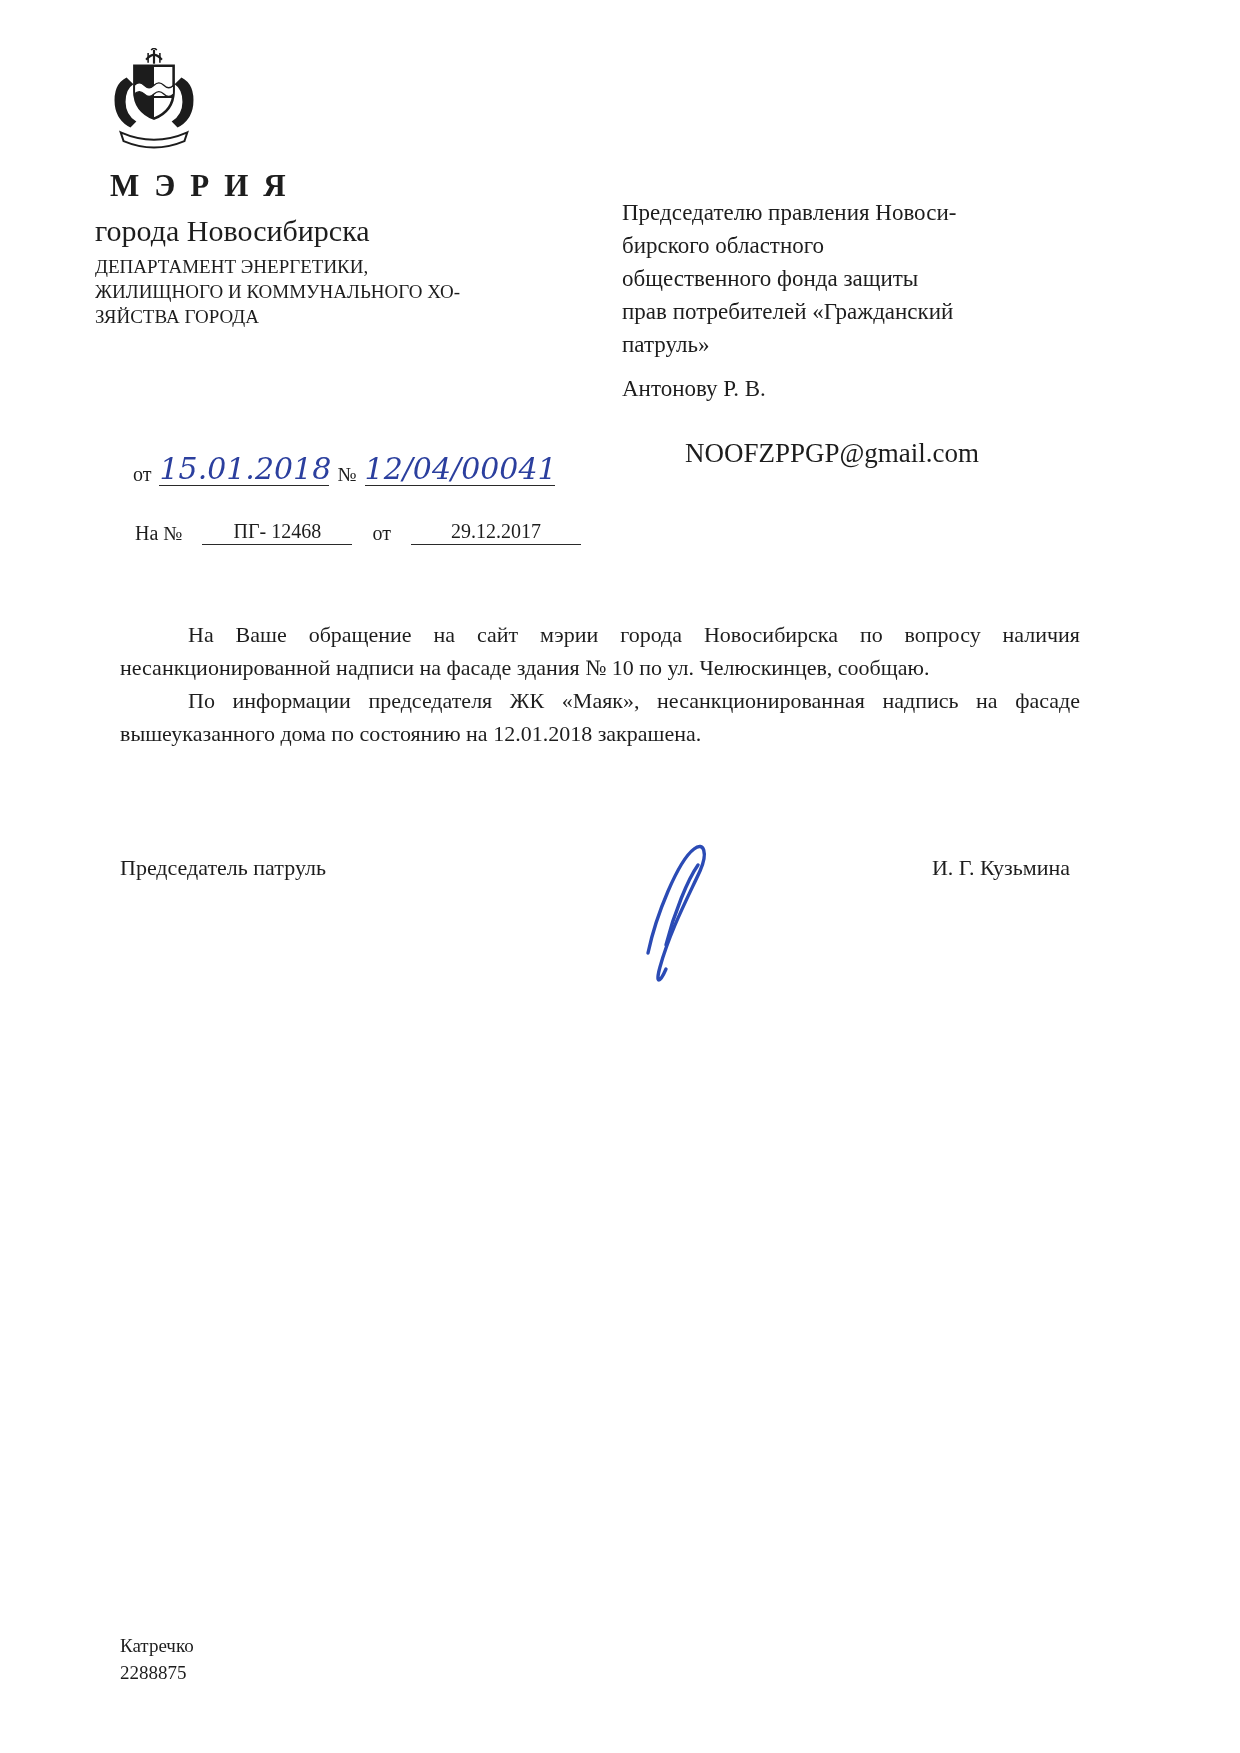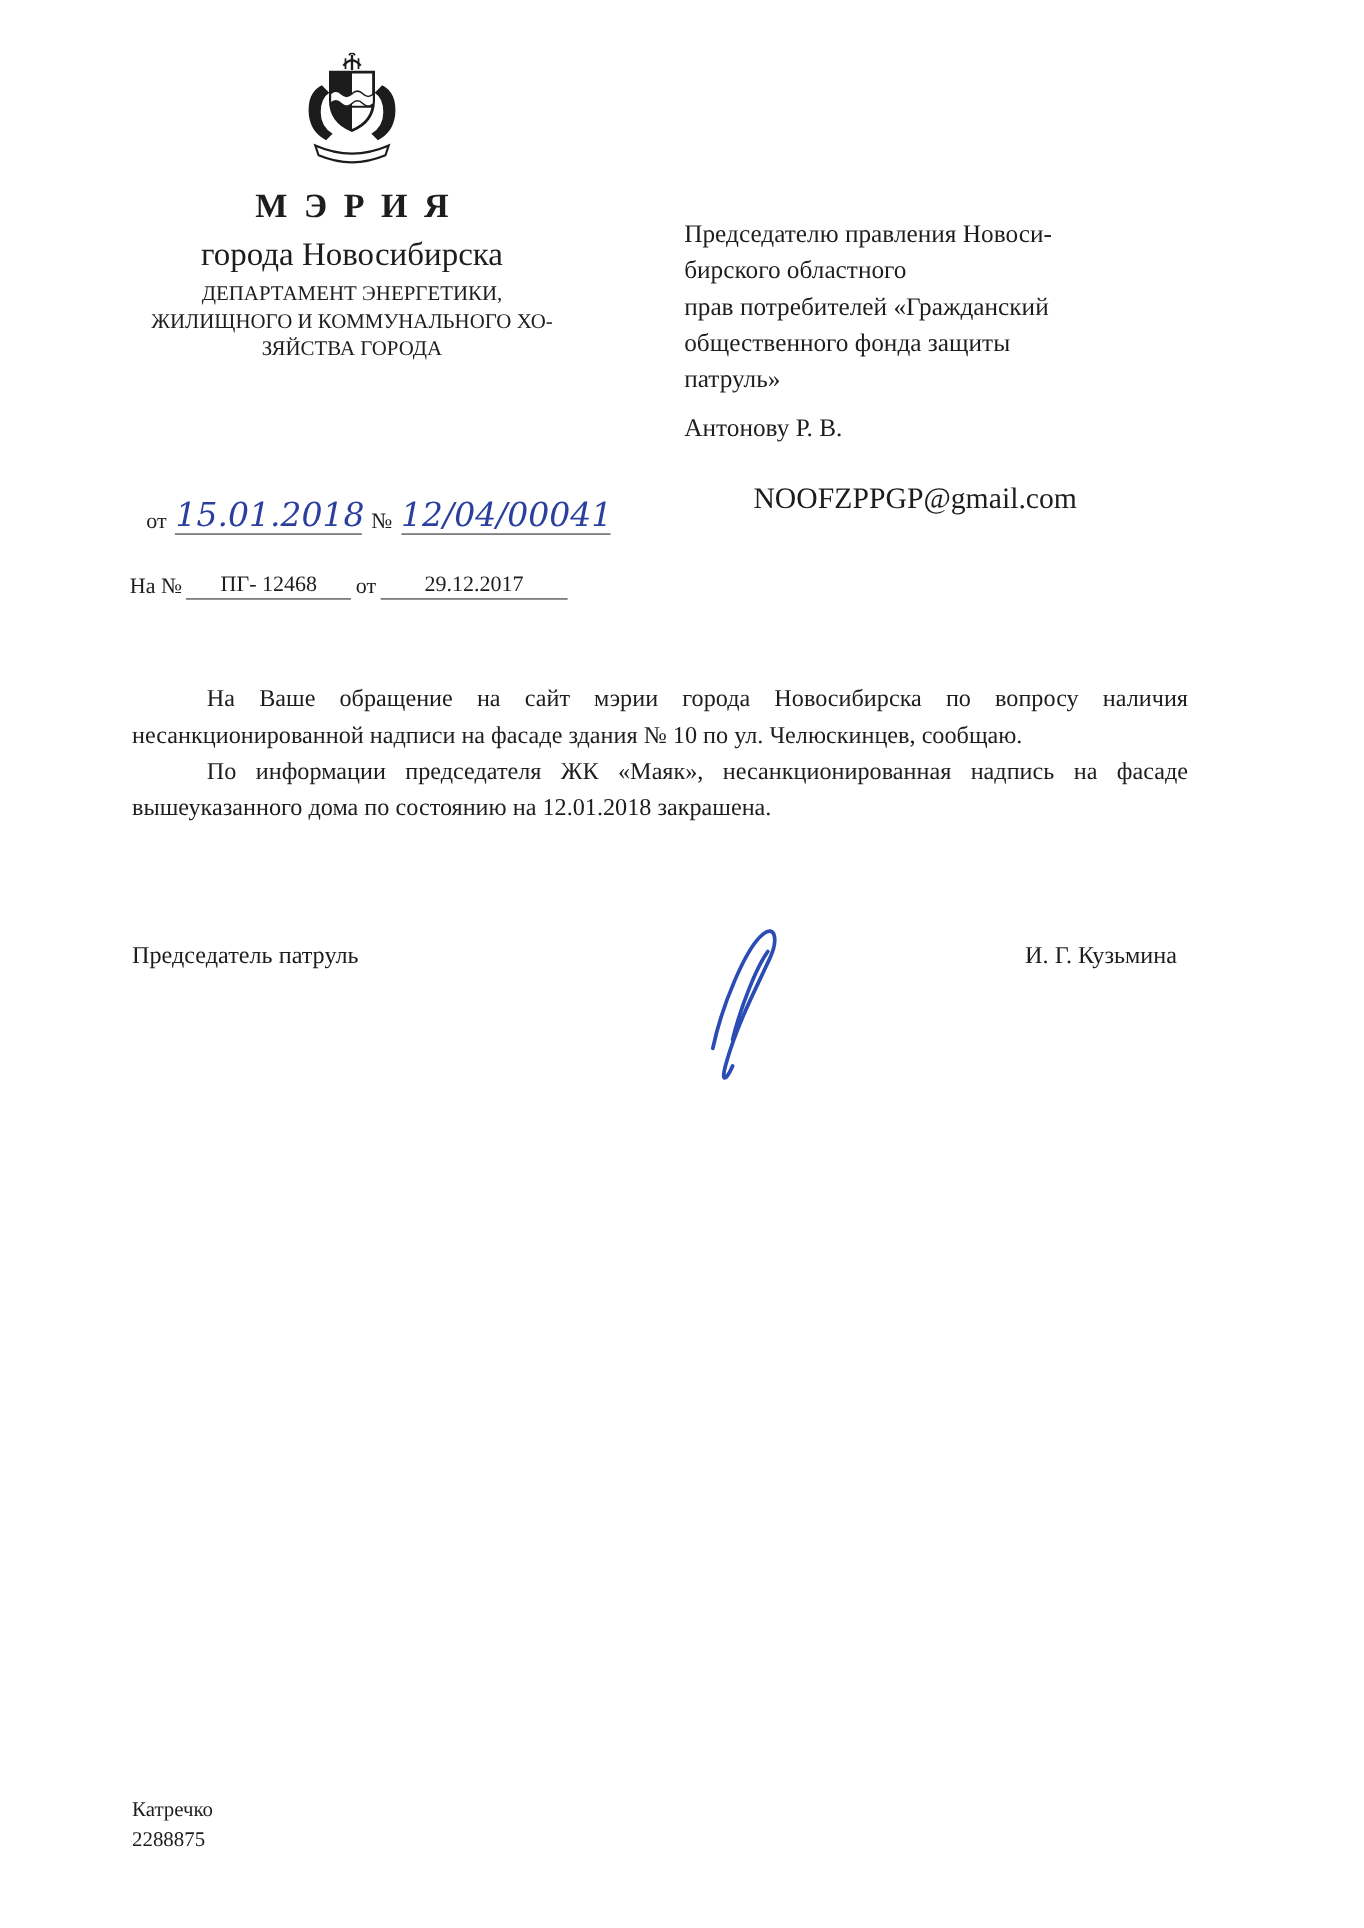--- a/index.html
+++ b/index.html
@@ -13,21 +13,20 @@
     color: #1d1d1d;
     overflow: hidden;
   }
 
   
   .org-block {
     position: absolute;
     left: 95px;
     top: 48px;
     width: 450px;
-    text-align: center;
   }
   .emblem-wrap { margin-bottom: 14px; }
   .org-title {
     font-size: 31px;
     font-weight: bold;
     letter-spacing: 15px;
     padding-left: 15px; 
     margin-bottom: 10px;
   }
   .org-subtitle {
@@ -53,21 +52,22 @@
     gap: 8px;
   }
   .ref-line2 {
     position: absolute;
     left: 118px;
     top: 520px;
     width: 480px;
     font-size: 20px;
     display: flex;
     align-items: flex-end;
-    gap: 4px;
+    gap: 20px;
+    justify-content: center;
   }
   .uline {
     display: inline-block;
     border-bottom: 1.6px solid #2a2a2a;
     text-align: center;
     padding-bottom: 1px;
   }
   .w-date1 { width: 170px; }
   .w-num1  { width: 190px; }
   .w-num2  { width: 150px; }
@@ -181,22 +181,22 @@
   <div class="ref-line2">
     <span>На №</span>
     <span class="uline w-num2">ПГ- 12468</span>
     <span>от</span>
     <span class="uline w-date2">29.12.2017</span>
   </div>
 
   <div class="addressee-block">
     <div>Председателю правления Новоси-</div>
     <div>бирского  областного</div>
+    <div>общественного фонда защиты</div>
     <div>прав потребителей «Гражданский</div>
-    <div>общественного фонда защиты</div>
     <div>патруль»</div>
     <div class="addressee-name">Антонову Р. В.</div>
     <div class="addressee-email">NOOFZPPGP@gmail.com</div>
   </div>
 
   <div class="body-block">
     <p class="body-paragraph">На Ваше обращение на сайт мэрии города Новосибирска по вопросу наличия несанкционированной надписи  на фасаде здания № 10 по ул. Челюскинцев, сообщаю.</p>
     <p class="body-paragraph">По информации председателя ЖК «Маяк», несанкционированная надпись на фасаде вышеуказанного дома по состоянию на 12.01.2018 закрашена.</p>
   </div>
 

